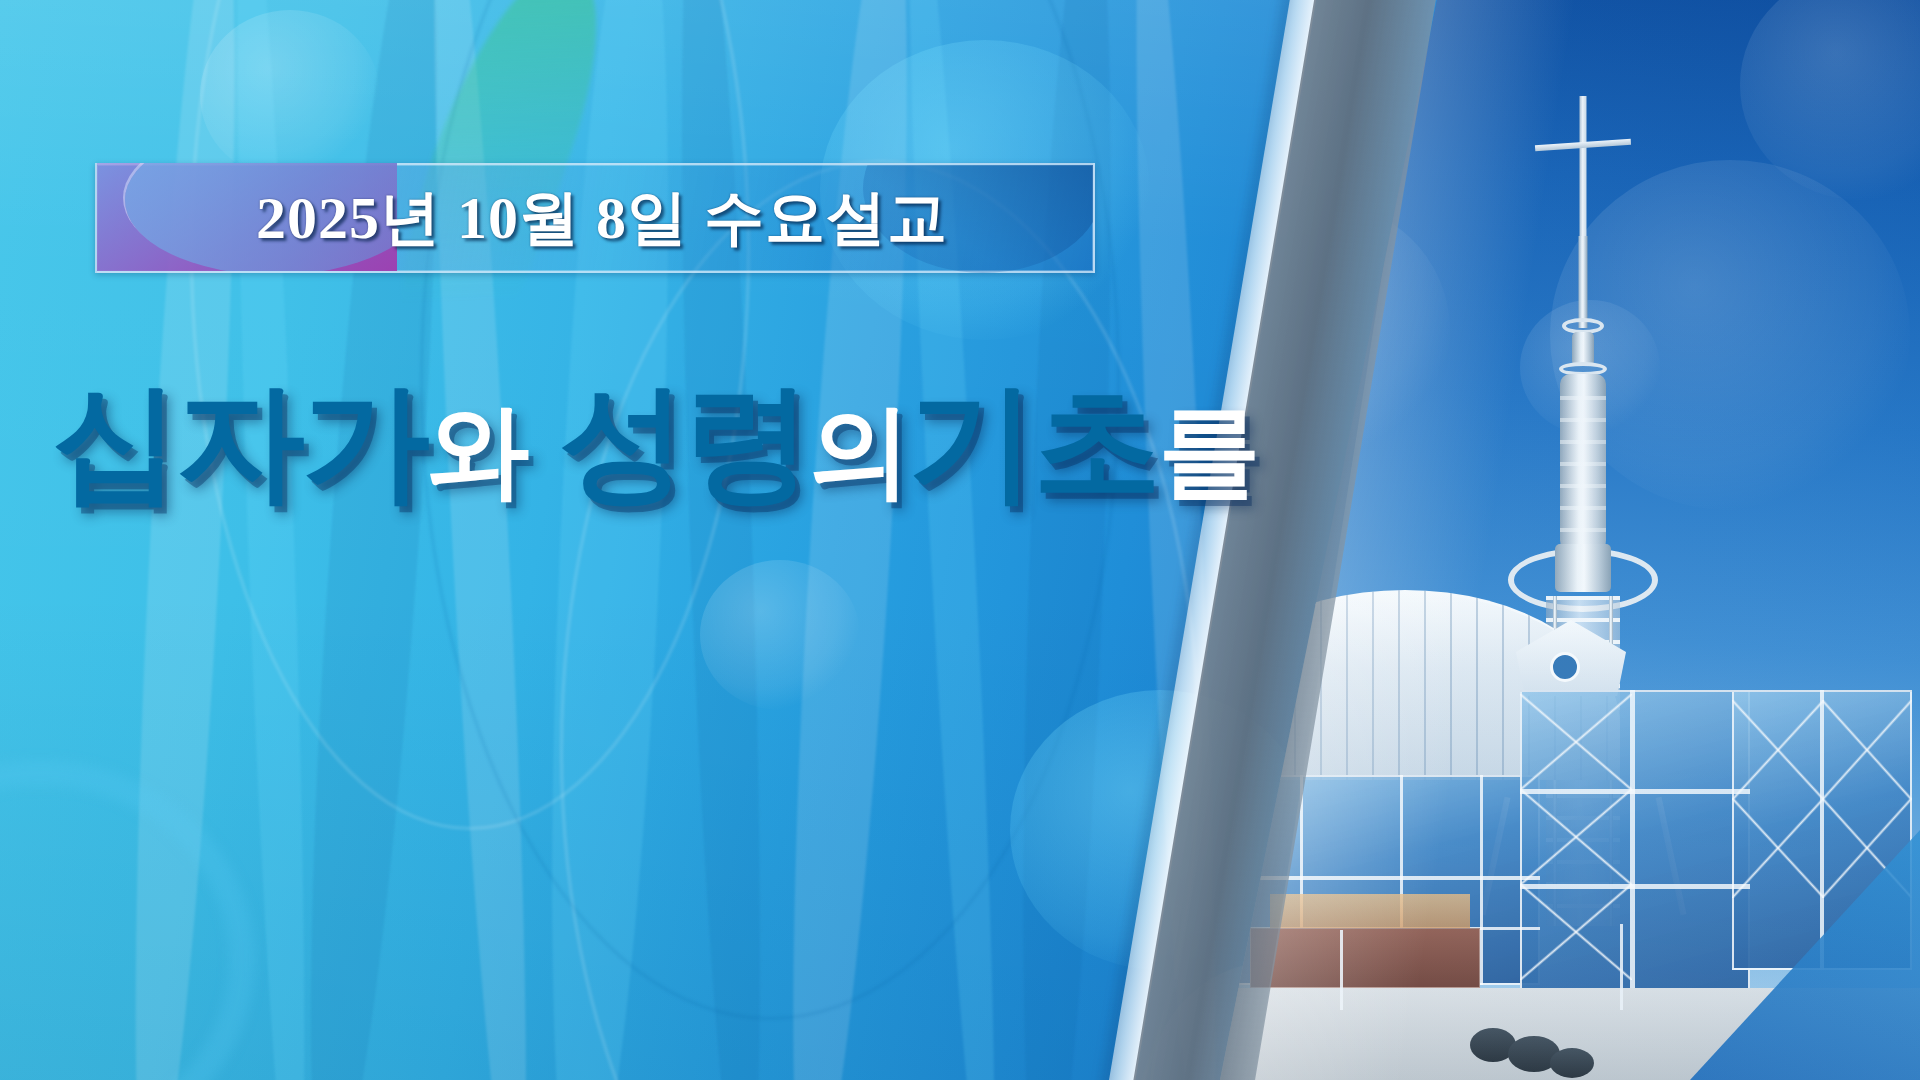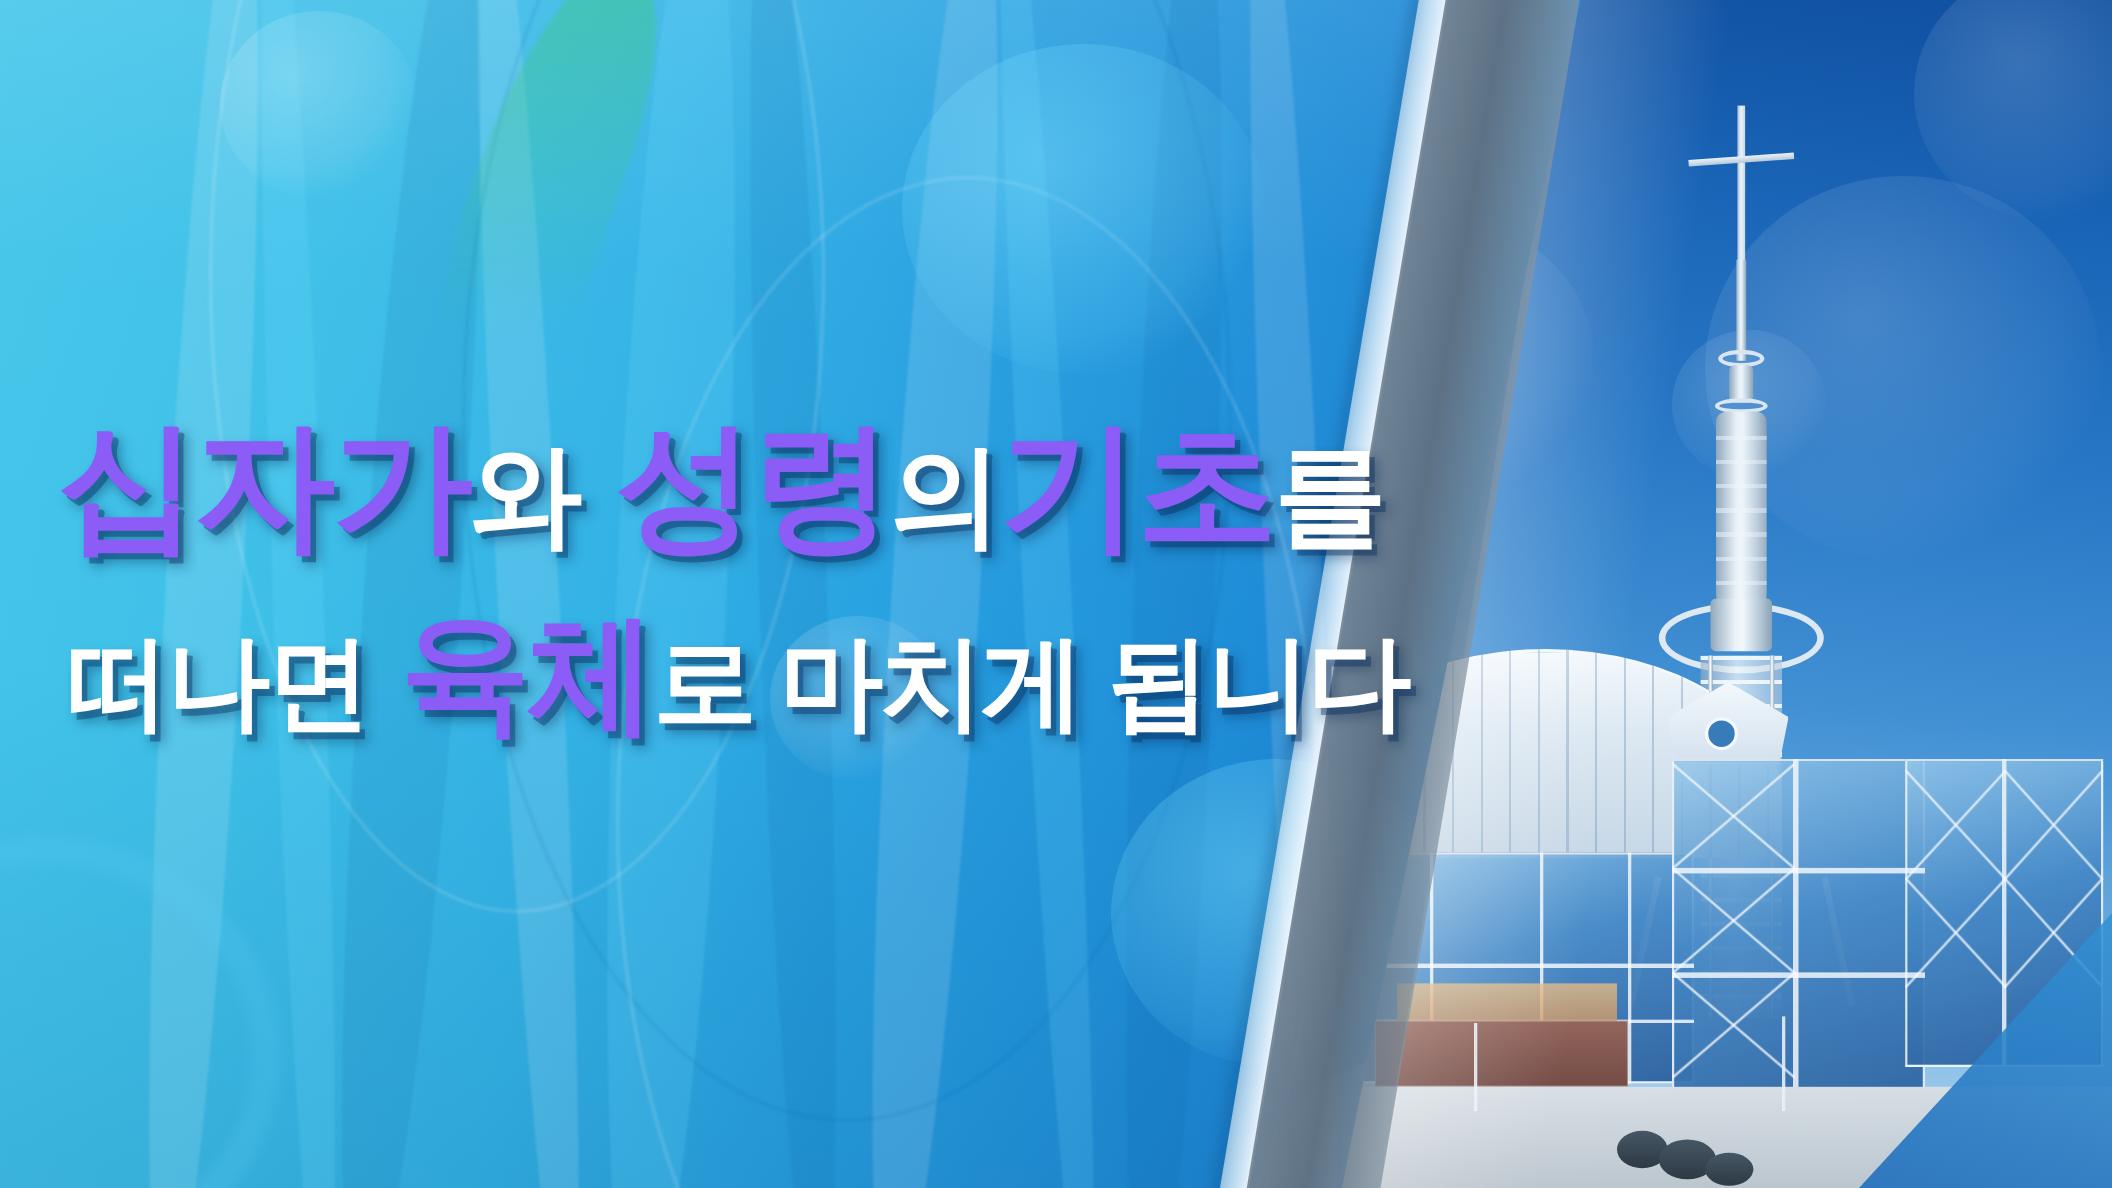--- a/index.html
+++ b/index.html
@@ -136,21 +136,21 @@
   }
   #title-line-1{font-size:128px;letter-spacing:-3px;}
   #title-line-2{font-size:118px;letter-spacing:-3px;margin-top:48px;padding-left:8px;}
 
   .seg{
     display:inline-block;
     text-shadow:
       5px 6px 0 rgba(8,46,96,.40),
       7px 8px 12px rgba(5,35,80,.45);
   }
-  .seg.gold{color:#8b5cf6;}
+  .seg.gold{color:#0369a1;}
   .seg.white{color:#FFFFFF;}
   .seg.mid{font-size:.80em;}
 
   
   #scripture-ref{
     position:absolute;left:150px;top:862px;z-index:6;
     color:#ffffff;
     font-family:"Liberation Serif", serif;
     font-size:62px;font-weight:400;letter-spacing:0px;white-space:nowrap;
     text-shadow:3px 3px 4px rgba(0,35,85,.55);
@@ -431,20 +431,24 @@
     <div class="photo-tint"></div>
     <div class="photo-streak" style="left:120px;width:150px;"></div>
   </div>
 
   <div id="divider">
     <div class="div-shadow"></div>
     <div class="div-white"></div>
     <div class="div-gray"></div>
   </div>
 
+  <div id="date-banner">
+    <div class="corner-purple"></div>
+    <div class="corner-dark"></div>
+    <div class="date-text">2025년 10월 8일 수요설교</div>
+  </div>
 
   <div id="sermon-title">
     <div class="title-line" id="title-line-1"><span class="seg gold">십자가</span><span class="seg white mid">와</span><span class="seg white">&nbsp;</span><span class="seg gold">성령</span><span class="seg white mid">의</span><span class="seg gold">기초</span><span class="seg white mid">를</span></div>
-    <div class="title-line" id="title-line-2"><span class="seg white mid">떠나면</span><span class="seg white">&nbsp;</span><span class="seg gold">육체</span><span class="seg white mid">로</span><span class="seg white mid">&nbsp;</span><span class="seg white mid">마치게</span><span class="seg white mid">&nbsp;</span><span class="seg white mid">됩니다</span></div>
   </div>
 
 
 </div>
 
 </body></html>

